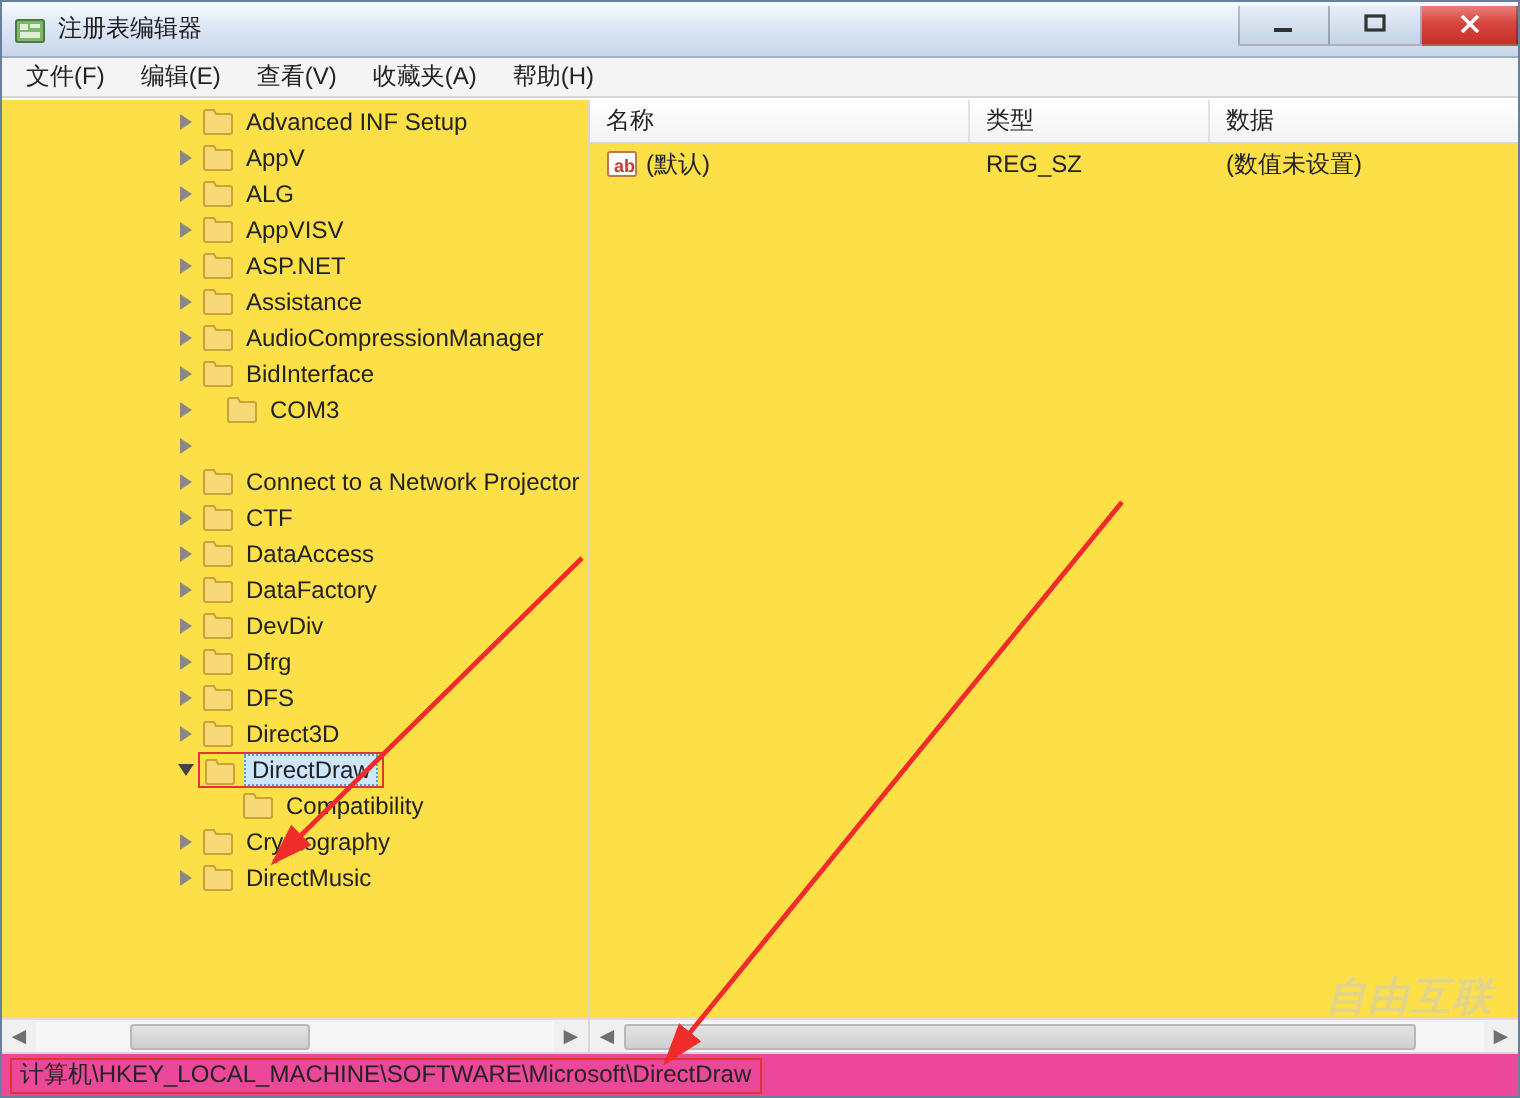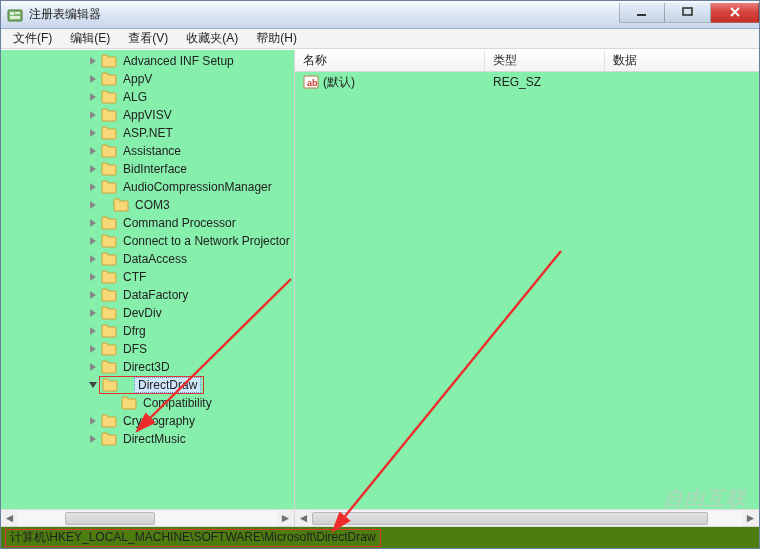--- a/index.html
+++ b/index.html
@@ -16,21 +16,21 @@
   .win-btn.close { background:linear-gradient(#e97f7b,#d6463e 45%,#c62f27); width:48px; border-top-right-radius:0; }
   .win-btn.min { border-left:1px solid rgba(0,0,0,0.2);}
   .win-btn + .win-btn { border-left:none; }
   .win-btn svg { width:12px; height:10px; }
 
   
   .menubar { height:20px; background:#f4f4f4; display:flex; align-items:center; padding:0 4px; gap:2px; border-bottom:1px solid #d7d7d7; }
   .menu-item { padding:2px 8px; cursor:default; }
 
   
-  .body { flex:1; display:flex; background:#86efac; border-top:1px solid #fff; overflow:hidden; }
+  .body { flex:1; display:flex; background:#fde047; border-top:1px solid #fff; overflow:hidden; }
   .left-pane { width:294px; border-right:1px solid #d7d7d7; display:flex; flex-direction:column; overflow:hidden; padding-top:2px;}
   .right-pane { flex:1; display:flex; flex-direction:column; overflow:hidden; }
 
   
   .tree { flex:1; overflow:hidden; position:relative; padding-left:2px; }
   .tree-row { display:flex; align-items:center; height:18px; white-space:nowrap; }
   .indent { display:inline-block; height:18px; }
   .expander { width:12px; height:12px; display:inline-flex; align-items:center; justify-content:center; margin-right:2px; color:#6b6b6b; }
   .expander svg { width:8px; height:8px; }
   .folder { width:16px; height:14px; margin-right:4px; display:inline-flex; align-items:center; justify-content:center; }
@@ -56,21 +56,21 @@
 
   
   .h-scroll { height:17px; background:#f0f0f0; border-top:1px solid #dcdcdc; display:flex; align-items:center; }
   .h-scroll .track { flex:1; height:15px; margin:0 17px; background:#f6f6f6; position:relative; }
   .h-scroll .thumb { position:absolute; top:1px; height:13px; background:linear-gradient(#e4e4e4,#cfcfcf); border:1px solid #b8b8b8; border-radius:2px; }
   .h-scroll .arrow { width:17px; height:15px; display:flex; align-items:center; justify-content:center; color:#707070; position:absolute; }
   .h-scroll { position:relative; }
   .h-scroll .arrow.l { left:0; } .h-scroll .arrow.r { right:0; }
 
   
-  .statusbar { height:22px; border-top:1px solid #d7d7d7; display:flex; align-items:center; padding:0 4px; background:#4d7c0f; }
+  .statusbar { height:22px; border-top:1px solid #d7d7d7; display:flex; align-items:center; padding:0 4px; background:#ec4899; }
   .status-box { border:1px solid #e33434; height:18px; display:flex; align-items:center; padding:0 4px; flex:0 1 auto; }
   .status-text { font-size:12px; color:#222; }
 
   
   .watermark { position:absolute; right:12px; bottom:36px; color:#c9c9c9; font-size:20px; font-weight:bold; font-style:italic; letter-spacing:1px; pointer-events:none; opacity:0.5; }
   .watermark-sub { position:absolute; right:14px; bottom:20px; color:#d7d7d7; font-size:10px; pointer-events:none; opacity:0.6; letter-spacing:2px;}
 
   
   svg.overlay { position:absolute; left:0; top:0; width:760px; height:549px; pointer-events:none; }
 </style>
@@ -221,70 +221,62 @@
               <svg viewBox="0 0 8 8">
                 <path d="M1 0 L7 4 L1 8 Z" fill="#888"></path>
               </svg>
             </span>
             <span style="display: inline-flex; align-items: center;">
               <span class="folder">
                 <svg viewBox="0 0 16 14">
                   <path d="M1 3 L1 12 Q1 13 2 13 L14 13 Q15 13 15 12 L15 4 Q15 3 14 3 L7 3 L6 1 L2 1 Q1 1 1 2 Z" fill="#f8d978" stroke="#c9a23a"></path>
                 </svg>
               </span>
+              <span class="tree-label">AudioCompressionManager</span>
+            </span>
+          </div>
+          <div class="tree-row">
+            <span class="indent" style="width: 84px;"></span>
+            <span class="expander">
+              <svg viewBox="0 0 8 8">
+                <path d="M1 0 L7 4 L1 8 Z" fill="#888"></path>
+              </svg>
+            </span>
+            <span style="display: inline-flex; align-items: center;">
+              <span class="folder">
+                <svg viewBox="0 0 16 14">
+                  <path d="M1 3 L1 12 Q1 13 2 13 L14 13 Q15 13 15 12 L15 4 Q15 3 14 3 L7 3 L6 1 L2 1 Q1 1 1 2 Z" fill="#f8d978" stroke="#c9a23a"></path>
+                </svg>
+              </span>
               <span class="tree-label">BidInterface</span>
             </span>
           </div>
           <div class="tree-row">
             <span class="indent" style="width: 84px;"></span>
             <span class="expander">
               <svg viewBox="0 0 8 8">
                 <path d="M1 0 L7 4 L1 8 Z" fill="#888"></path>
               </svg>
             </span>
-            <span style="display: inline-flex; align-items: center;">
-              <span class="folder">
-                <svg viewBox="0 0 16 14">
-                  <path d="M1 3 L1 12 Q1 13 2 13 L14 13 Q15 13 15 12 L15 4 Q15 3 14 3 L7 3 L6 1 L2 1 Q1 1 1 2 Z" fill="#f8d978" stroke="#c9a23a"></path>
-                </svg>
-              </span>
-              <span class="tree-label">AudioCompressionManager</span>
-            </span>
-          </div>
-          <div class="tree-row">
-            <span class="indent" style="width: 84px;"></span>
-            <span class="expander">
-              <svg viewBox="0 0 8 8">
-                <path d="M1 0 L7 4 L1 8 Z" fill="#888"></path>
-              </svg>
-            </span>
             <span style="display: inline-flex; align-items: center; padding-left: 12px;">
               <span class="folder">
                 <svg viewBox="0 0 16 14">
                   <path d="M1 3 L1 12 Q1 13 2 13 L14 13 Q15 13 15 12 L15 4 Q15 3 14 3 L7 3 L6 1 L2 1 Q1 1 1 2 Z" fill="#f8d978" stroke="#c9a23a"></path>
                 </svg>
               </span>
               <span class="tree-label">COM3</span>
             </span>
           </div>
           <div class="tree-row">
             <span class="indent" style="width: 84px;"></span>
             <span class="expander">
               <svg viewBox="0 0 8 8">
                 <path d="M1 0 L7 4 L1 8 Z" fill="#888"></path>
               </svg>
             </span>
-            <span style="display: inline-flex; align-items: center;">
-              <span class="folder">
-                <svg viewBox="0 0 16 14">
-                  <path d="M1 3 L1 12 Q1 13 2 13 L14 13 Q15 13 15 12 L15 4 Q15 3 14 3 L7 3 L6 1 L2 1 Q1 1 1 2 Z" fill="#f8d978" stroke="#c9a23a"></path>
-                </svg>
-              </span>
-              <span class="tree-label">Command Processor</span>
-            </span>
           </div>
           <div class="tree-row">
             <span class="indent" style="width: 84px;"></span>
             <span class="expander">
               <svg viewBox="0 0 8 8">
                 <path d="M1 0 L7 4 L1 8 Z" fill="#888"></path>
               </svg>
             </span>
             <span style="display: inline-flex; align-items: center;">
               <span class="folder">
@@ -301,52 +293,52 @@
               <svg viewBox="0 0 8 8">
                 <path d="M1 0 L7 4 L1 8 Z" fill="#888"></path>
               </svg>
             </span>
             <span style="display: inline-flex; align-items: center;">
               <span class="folder">
                 <svg viewBox="0 0 16 14">
                   <path d="M1 3 L1 12 Q1 13 2 13 L14 13 Q15 13 15 12 L15 4 Q15 3 14 3 L7 3 L6 1 L2 1 Q1 1 1 2 Z" fill="#f8d978" stroke="#c9a23a"></path>
                 </svg>
               </span>
+              <span class="tree-label">CTF</span>
+            </span>
+          </div>
+          <div class="tree-row">
+            <span class="indent" style="width: 84px;"></span>
+            <span class="expander">
+              <svg viewBox="0 0 8 8">
+                <path d="M1 0 L7 4 L1 8 Z" fill="#888"></path>
+              </svg>
+            </span>
+            <span style="display: inline-flex; align-items: center;">
+              <span class="folder">
+                <svg viewBox="0 0 16 14">
+                  <path d="M1 3 L1 12 Q1 13 2 13 L14 13 Q15 13 15 12 L15 4 Q15 3 14 3 L7 3 L6 1 L2 1 Q1 1 1 2 Z" fill="#f8d978" stroke="#c9a23a"></path>
+                </svg>
+              </span>
               <span class="tree-label">DataAccess</span>
             </span>
           </div>
           <div class="tree-row">
             <span class="indent" style="width: 84px;"></span>
             <span class="expander">
               <svg viewBox="0 0 8 8">
                 <path d="M1 0 L7 4 L1 8 Z" fill="#888"></path>
               </svg>
             </span>
             <span style="display: inline-flex; align-items: center;">
               <span class="folder">
                 <svg viewBox="0 0 16 14">
                   <path d="M1 3 L1 12 Q1 13 2 13 L14 13 Q15 13 15 12 L15 4 Q15 3 14 3 L7 3 L6 1 L2 1 Q1 1 1 2 Z" fill="#f8d978" stroke="#c9a23a"></path>
                 </svg>
               </span>
-              <span class="tree-label">CTF</span>
-            </span>
-          </div>
-          <div class="tree-row">
-            <span class="indent" style="width: 84px;"></span>
-            <span class="expander">
-              <svg viewBox="0 0 8 8">
-                <path d="M1 0 L7 4 L1 8 Z" fill="#888"></path>
-              </svg>
-            </span>
-            <span style="display: inline-flex; align-items: center;">
-              <span class="folder">
-                <svg viewBox="0 0 16 14">
-                  <path d="M1 3 L1 12 Q1 13 2 13 L14 13 Q15 13 15 12 L15 4 Q15 3 14 3 L7 3 L6 1 L2 1 Q1 1 1 2 Z" fill="#f8d978" stroke="#c9a23a"></path>
-                </svg>
-              </span>
               <span class="tree-label">DataFactory</span>
             </span>
           </div>
           <div class="tree-row">
             <span class="indent" style="width: 84px;"></span>
             <span class="expander">
               <svg viewBox="0 0 8 8">
                 <path d="M1 0 L7 4 L1 8 Z" fill="#888"></path>
               </svg>
             </span>
@@ -408,21 +400,21 @@
             </span>
           </div>
           <div class="tree-row selected">
             <span class="indent" style="width: 84px;"></span>
             <span class="expander">
               <svg viewBox="0 0 8 8">
                 <path d="M0 1 L8 1 L4 7 Z" fill="#444"></path>
               </svg>
             </span>
             <span class="sel-box">
-              <span style="display: inline-flex; align-items: center; gap: 12px;">
+              <span style="display: inline-flex; align-items: flex-end;">
                 <span class="folder">
                   <svg viewBox="0 0 16 14">
                     <path d="M1 3 L1 12 Q1 13 2 13 L14 13 Q15 13 15 12 L15 4 Q15 3 14 3 L7 3 L6 1 L2 1 Q1 1 1 2 Z" fill="#f8d978" stroke="#c9a23a"></path>
                   </svg>
                 </span>
                 <span class="tree-label">DirectDraw</span>
               </span>
             </span>
           </div>
           <div class="tree-row">
@@ -491,20 +483,23 @@
               <svg viewBox="0 0 16 16">
                   <rect x="1" y="2" width="14" height="12" rx="1" fill="#fff" stroke="#c07a4a"></rect>
                   <text x="4" y="12" font-size="9" fill="#c93b2e" font-family="Arial" font-weight="bold">ab</text>
                 </svg>
             </span>
             <span>(默认)</span>
           </div>
           <div class="cell type">
               <span>REG_SZ</span>
             </div>
+          <div class="cell data">
+              <span>(数值未设置)</span>
+            </div>
         </div>
       </div>
       <div class="h-scroll">
         <span class="arrow l">◄</span>
         <div class="track">
             <div class="thumb" id="rthumb" style="left: 0%; width: 92%;"></div>
           </div>
         <span class="arrow r">►</span>
       </div>
     </div>

